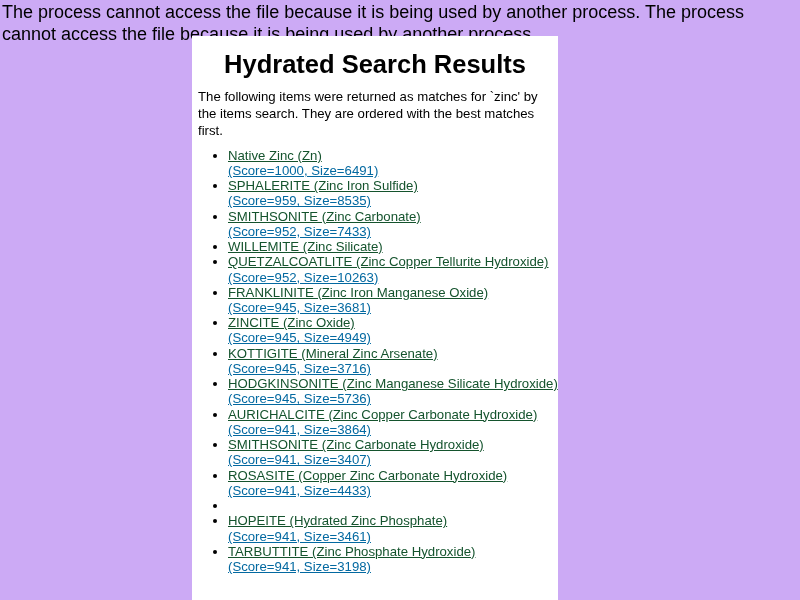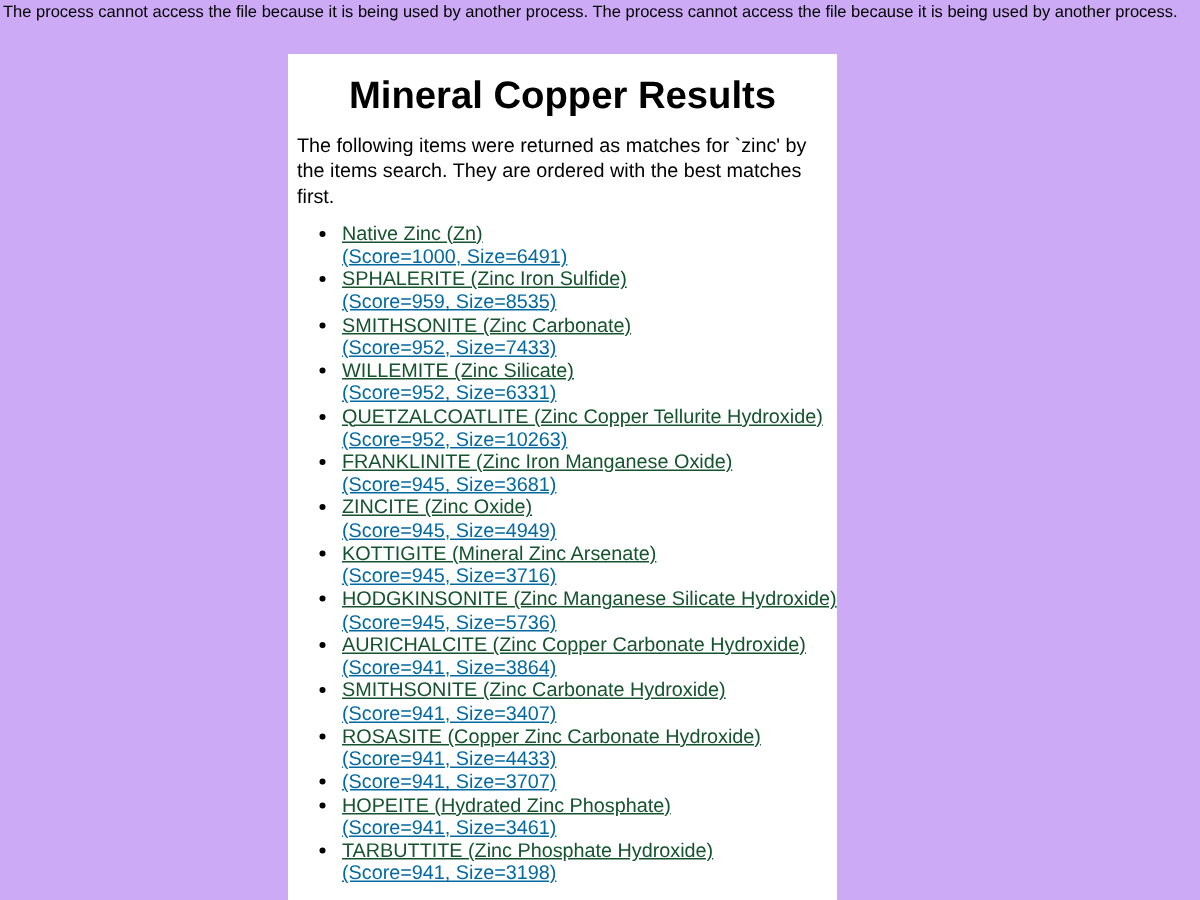--- a/index.html
+++ b/index.html
@@ -6,21 +6,21 @@
     margin: 0;
     padding: 0;
     width: 800px;
     height: 600px;
     background: #ccaaf5;
     font-family: "Liberation Sans", sans-serif;
     overflow: hidden;
   }
   #error-banner {
     color: #000000;
-    font-size: 11px;
+    font-size: 18px;
     line-height: 1.22;
     padding: 2px 2px 0 2px;
     margin: 0;
   }
   #page-wrap {
     position: absolute;
     left: 192px;
     top: 36px;
     width: 366px;
     min-height: 564px;
@@ -62,32 +62,32 @@
     color: #0369a1;
     text-decoration: underline;
   }
 </style>
 </head>
 <body>
 
 <div id="error-banner">The process cannot access the file because it is being used by another process. The process cannot access the file because it is being used by another process.</div>
 
 <div id="page-wrap">
-  <h1 id="doc-title">Mineral Copper Results</h1>
+  <h1 id="doc-title">Hydrated Search Results</h1>
   <p id="intro">The following items were returned as matches for `zinc' by the items search. They are ordered with the best matches first.</p>
   <ul id="results">
       <li><a href="#">Native Zinc (Zn)</a><span class="meta">(Score=1000, Size=6491)</span></li>
       <li><a href="#">SPHALERITE (Zinc Iron Sulfide)</a><span class="meta">(Score=959, Size=8535)</span></li>
       <li><a href="#">SMITHSONITE (Zinc Carbonate)</a><span class="meta">(Score=952, Size=7433)</span></li>
-      <li><a href="#">WILLEMITE (Zinc Silicate)</a><span class="meta">(Score=952, Size=6331)</span></li>
+      <li><a href="#">WILLEMITE (Zinc Silicate)</a></li>
       <li><a href="#">QUETZALCOATLITE (Zinc Copper Tellurite Hydroxide)</a><span class="meta">(Score=952, Size=10263)</span></li>
       <li><a href="#">FRANKLINITE (Zinc Iron Manganese Oxide)</a><span class="meta">(Score=945, Size=3681)</span></li>
       <li><a href="#">ZINCITE (Zinc Oxide)</a><span class="meta">(Score=945, Size=4949)</span></li>
       <li><a href="#">KOTTIGITE (Mineral Zinc Arsenate)</a><span class="meta">(Score=945, Size=3716)</span></li>
       <li><a href="#">HODGKINSONITE (Zinc Manganese Silicate Hydroxide)</a><span class="meta">(Score=945, Size=5736)</span></li>
       <li><a href="#">AURICHALCITE (Zinc Copper Carbonate Hydroxide)</a><span class="meta">(Score=941, Size=3864)</span></li>
       <li><a href="#">SMITHSONITE (Zinc Carbonate Hydroxide)</a><span class="meta">(Score=941, Size=3407)</span></li>
       <li><a href="#">ROSASITE (Copper Zinc Carbonate Hydroxide)</a><span class="meta">(Score=941, Size=4433)</span></li>
-      <li><span class="meta">(Score=941, Size=3707)</span></li>
+      <li></li>
       <li><a href="#">HOPEITE (Hydrated Zinc Phosphate)</a><span class="meta">(Score=941, Size=3461)</span></li>
       <li><a href="#">TARBUTTITE (Zinc Phosphate Hydroxide)</a><span class="meta">(Score=941, Size=3198)</span></li>
     </ul>
 </div>
 
 </body></html>

